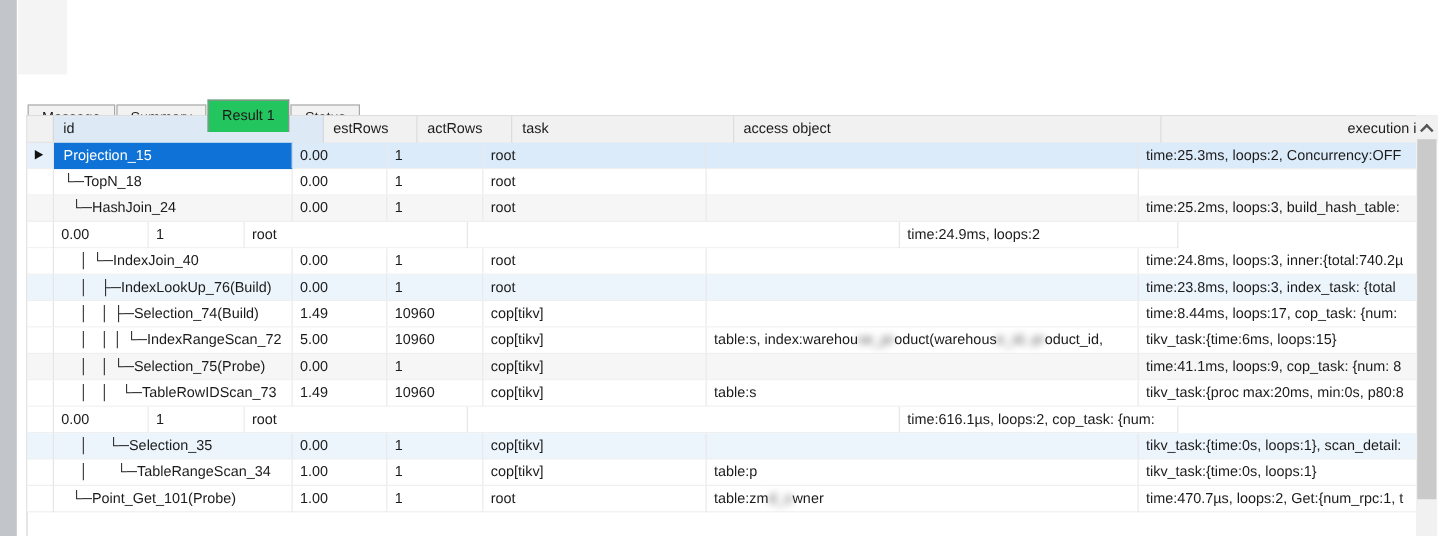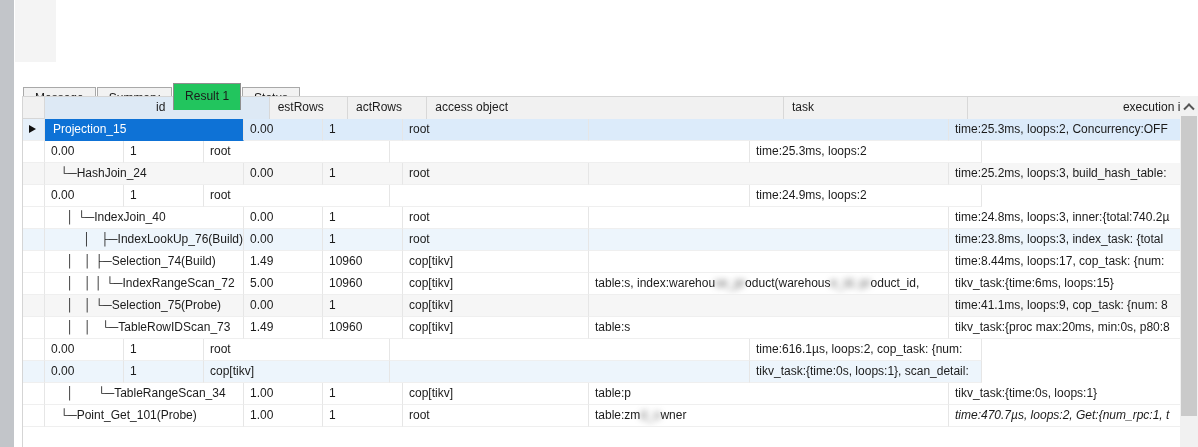--- a/index.html
+++ b/index.html
@@ -52,46 +52,46 @@
   <div class="tab-strip">
       <div class="tab">Message</div>
       <div class="tab">Summary</div>
       <div class="tab active">Result 1</div>
       <div class="tab">Status</div>
     </div>
 
   <div class="grid">
     <div class="grid-header">
         <div class="hcorner"></div>
-        <div class="hcell hl" style="width: 227px; text-align: center;">id</div>
+        <div class="hcell hl" style="width: 227px;">id</div>
         <div class="hcell" style="width: 79px;">estRows</div>
         <div class="hcell" style="width: 80px;">actRows</div>
+        <div class="hcell" style="width: 186px;">task</div>
         <div class="hcell" style="width: 360px;">access object</div>
-        <div class="hcell" style="width: 186px;">task</div>
         <div class="hcell" style="width: 232px; text-align: right;">execution info</div>
       </div>
     <div class="grid-body">
         <div class="tr sel">
           <div class="cell marker" style="width: 22px;">
             <span class="tri"></span>
           </div>
           <div class="cell idc" style="width: 199px;">Projection_15</div>
           <div class="cell" style="width: 79px;">0.00</div>
           <div class="cell" style="width: 80px;">1</div>
           <div class="cell" style="width: 186px;">root</div>
           <div class="cell" style="width: 360px;"></div>
           <div class="cell" style="width: 232px;">time:25.3ms, loops:2, Concurrency:OFF</div>
         </div>
         <div class="tr">
           <div class="cell marker" style="width: 22px;"></div>
-          <div class="cell" style="width: 79px;">0.00</div>
-          <div class="cell" style="width: 80px;">1</div>
-          <div class="cell" style="width: 186px;">root</div>
-          <div class="cell" style="width: 360px;"></div>
-          <div class="cell" style="width: 232px;">time:25.3ms, loops:2</div>
+          <div class="cell idc" style="width: 199px;">└─TopN_18</div>
+          <div class="cell" style="width: 79px;">0.00</div>
+          <div class="cell" style="width: 80px;">1</div>
+          <div class="cell" style="width: 186px;">root</div>
+          <div class="cell" style="width: 360px;"></div>
         </div>
         <div class="tr stripe-gray">
           <div class="cell marker" style="width: 22px;"></div>
           <div class="cell idc" style="width: 199px;">  └─HashJoin_24</div>
           <div class="cell" style="width: 79px;">0.00</div>
           <div class="cell" style="width: 80px;">1</div>
           <div class="cell" style="width: 186px;">root</div>
           <div class="cell" style="width: 360px;"></div>
           <div class="cell" style="width: 232px;">time:25.2ms, loops:3, build_hash_table:</div>
         </div>
@@ -107,21 +107,21 @@
           <div class="cell marker" style="width: 22px;"></div>
           <div class="cell idc" style="width: 199px;">    │ └─IndexJoin_40</div>
           <div class="cell" style="width: 79px;">0.00</div>
           <div class="cell" style="width: 80px;">1</div>
           <div class="cell" style="width: 186px;">root</div>
           <div class="cell" style="width: 360px;"></div>
           <div class="cell" style="width: 232px;">time:24.8ms, loops:3, inner:{total:740.2µ</div>
         </div>
         <div class="tr stripe-blue">
           <div class="cell marker" style="width: 22px;"></div>
-          <div class="cell idc" style="width: 199px; text-align: right;">    │   ├─IndexLookUp_76(Build)</div>
+          <div class="cell idc" style="width: 199px;">    │   ├─IndexLookUp_76(Build)</div>
           <div class="cell" style="width: 79px;">0.00</div>
           <div class="cell" style="width: 80px;">1</div>
           <div class="cell" style="width: 186px;">root</div>
           <div class="cell" style="width: 360px;"></div>
           <div class="cell" style="width: 232px;">time:23.8ms, loops:3, index_task: {total</div>
         </div>
         <div class="tr">
           <div class="cell marker" style="width: 22px;"></div>
           <div class="cell idc" style="width: 199px;">    │   │ ├─Selection_74(Build)</div>
           <div class="cell" style="width: 79px;">1.49</div>
@@ -160,20 +160,21 @@
         <div class="tr">
           <div class="cell marker" style="width: 22px;"></div>
           <div class="cell" style="width: 79px;">0.00</div>
           <div class="cell" style="width: 80px;">1</div>
           <div class="cell" style="width: 186px;">root</div>
           <div class="cell" style="width: 360px;"></div>
           <div class="cell" style="width: 232px;">time:616.1µs, loops:2, cop_task: {num:</div>
         </div>
         <div class="tr stripe-blue">
           <div class="cell marker" style="width: 22px;"></div>
+          <div class="cell idc" style="width: 199px;">    │     └─Selection_35</div>
           <div class="cell" style="width: 79px;">0.00</div>
           <div class="cell" style="width: 80px;">1</div>
           <div class="cell" style="width: 186px;">cop[tikv]</div>
           <div class="cell" style="width: 360px;"></div>
           <div class="cell" style="width: 232px;">tikv_task:{time:0s, loops:1}, scan_detail:</div>
         </div>
         <div class="tr">
           <div class="cell marker" style="width: 22px;"></div>
           <div class="cell idc" style="width: 199px;">    │       └─TableRangeScan_34</div>
           <div class="cell" style="width: 79px;">1.00</div>
@@ -182,21 +183,21 @@
           <div class="cell" style="width: 360px;"><span>table:p</span></div>
           <div class="cell" style="width: 232px;">tikv_task:{time:0s, loops:1}</div>
         </div>
         <div class="tr">
           <div class="cell marker" style="width: 22px;"></div>
           <div class="cell idc" style="width: 199px;">  └─Point_Get_101(Probe)</div>
           <div class="cell" style="width: 79px;">1.00</div>
           <div class="cell" style="width: 80px;">1</div>
           <div class="cell" style="width: 186px;">root</div>
           <div class="cell" style="width: 360px;"><span>table:zm</span><span class="blur">d_o</span><span>wner</span></div>
-          <div class="cell" style="width: 232px; font-style: italic;">time:470.7µs, loops:2, Get:{num_rpc:1, t</div>
+          <div class="cell" style="width: 232px;">time:470.7µs, loops:2, Get:{num_rpc:1, t</div>
         </div>
       </div>
   </div>
 
   <div class="vscroll">
     <div class="up">
         <span class="chev"></span>
       </div>
     <div class="thumb"></div>
   </div>

